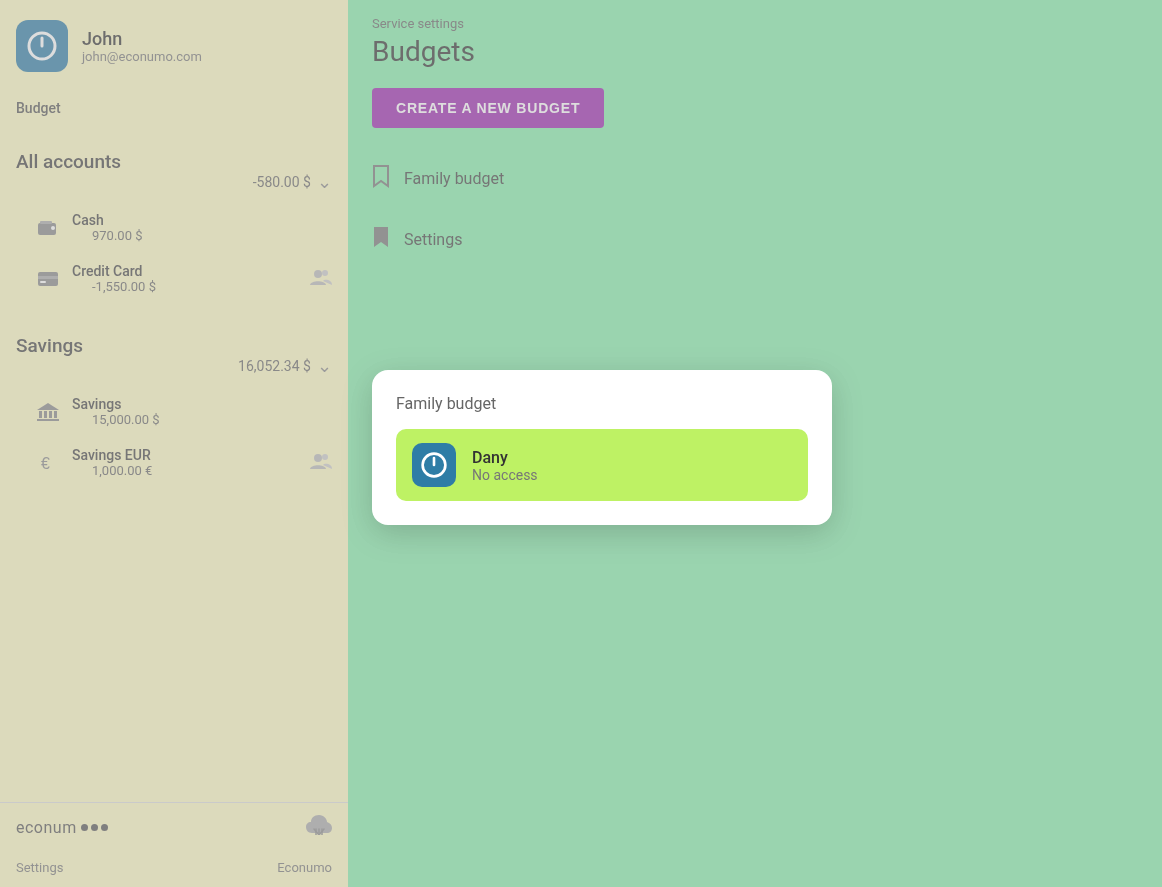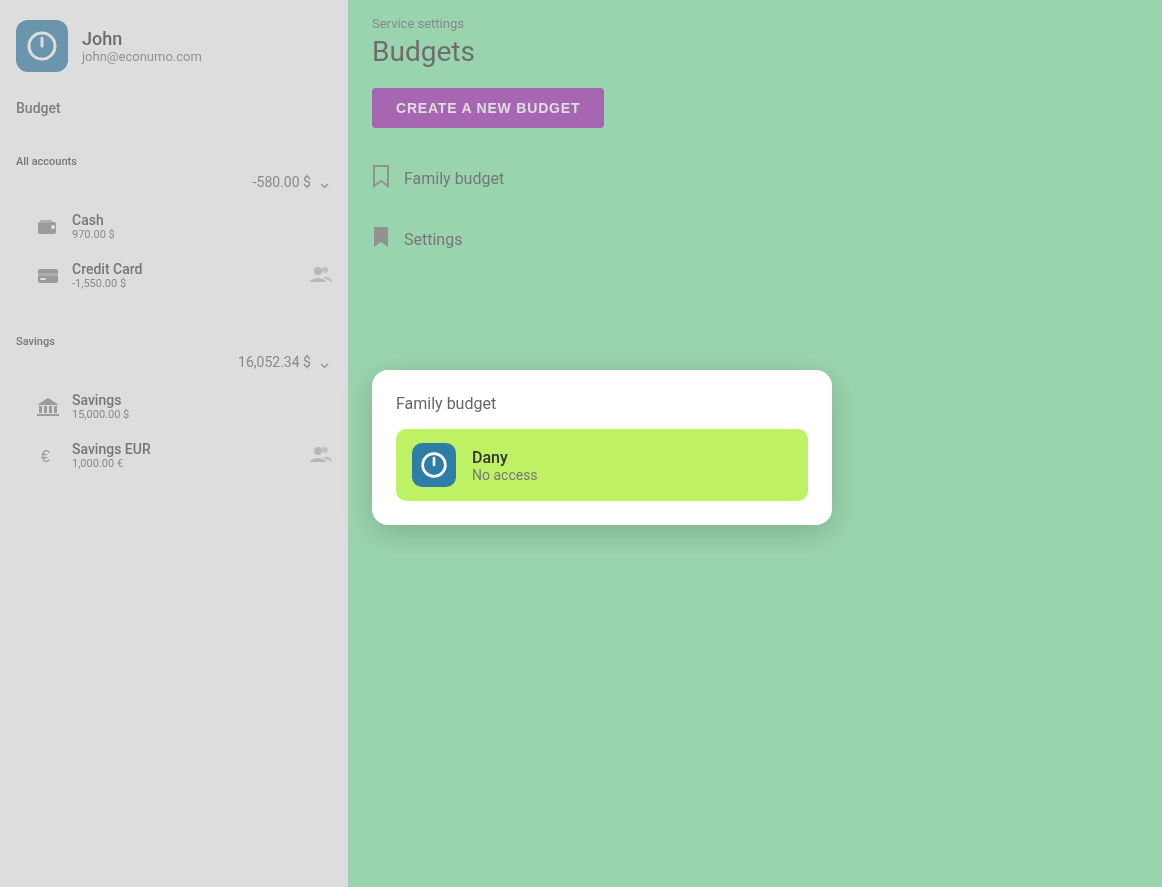--- a/index.html
+++ b/index.html
@@ -9,21 +9,21 @@
       width: 1162px;
       height: 887px;
       display: flex;
       overflow: hidden;
     }
 
     
     .sidebar {
       width: 348px;
       min-width: 348px;
-      background: #ffffff;
+      background: #fef9c3;
       display: flex;
       flex-direction: column;
       height: 887px;
       position: relative;
     }
 
     .sidebar-header {
       display: flex;
       align-items: center;
       padding: 20px 16px;
@@ -74,21 +74,21 @@
 
     .account-group-header {
       display: flex;
       align-items: center;
       justify-content: space-between;
       padding: 10px 16px;
       cursor: pointer;
     }
 
     .group-name {
-      font-size: 11px;
+      font-size: 19px;
       color: #444;
       font-weight: 500;
     }
 
     .group-amount {
       font-size: 14px;
       color: #666;
       display: flex;
       align-items: center;
       gap: 6px;
@@ -121,22 +121,23 @@
       flex: 1;
     }
 
     .account-name {
       font-size: 14px;
       color: #444;
       font-weight: 500;
     }
 
     .account-amount {
-      font-size: 11px;
+      font-size: 13px;
       color: #666;
+      margin-left: 20px;
     }
 
     .account-shared-icon {
       color: #999;
       font-size: 20px;
     }
 
     .sidebar-footer {
       margin-top: auto;
       padding: 12px 16px;
@@ -424,20 +425,43 @@
         <svg width="22" height="18" viewBox="0 0 22 18" fill="#aaa">
           <circle cx="8" cy="6" r="4" fill="#bbb"></circle>
           <circle cx="15" cy="5" r="3" fill="#ccc"></circle>
           <path d="M0 17 C1 12 15 12 16 17" fill="#bbb"></path>
           <path d="M13 13 C14 11 22 11 22 17" fill="#ccc"></path>
         </svg>
       </span>
     </div>
   </div>
 
+  <div style="margin-top: auto;">
+    <div class="sidebar-footer">
+      <div class="logo">
+        <span class="logo-text">econum</span>
+        <div class="logo-dots">
+          <div class="logo-dot"></div>
+          <div class="logo-dot"></div>
+          <div class="logo-dot"></div>
+        </div>
+      </div>
+      <div class="footer-cloud-icon">
+        <svg width="26" height="20" viewBox="0 0 26 20" fill="none">
+          <path d="M6 18 C2 18 0 15 0 12 C0 9 2 7 5 7 C5 3 8 0 13 0 C18 0 21 4 21 7 C24 8 26 10 26 13 C26 16 24 18 21 18 Z" fill="#aaa"></path>
+          <path d="M10 22 L10 14 M13 22 L13 14 M16 22 L16 14" stroke="#888" stroke-width="1.5" stroke-linecap="round"></path>
+          <path d="M8 14 L13 20 L18 14" stroke="#888" stroke-width="1.5" stroke-linecap="round" stroke-linejoin="round" fill="none"></path>
+        </svg>
+      </div>
+    </div>
+    <div class="footer-bottom">
+      <span style="cursor:pointer;">Settings</span>
+      <span>Econumo</span>
+    </div>
+  </div>
 </div>
 
 <div class="main-content">
   <div class="service-settings-label">Service settings</div>
   <h1 class="page-title">Budgets</h1>
   <button class="create-budget-btn">CREATE A NEW BUDGET</button>
 
   <div class="budget-list">
 
     <div class="budget-item">

